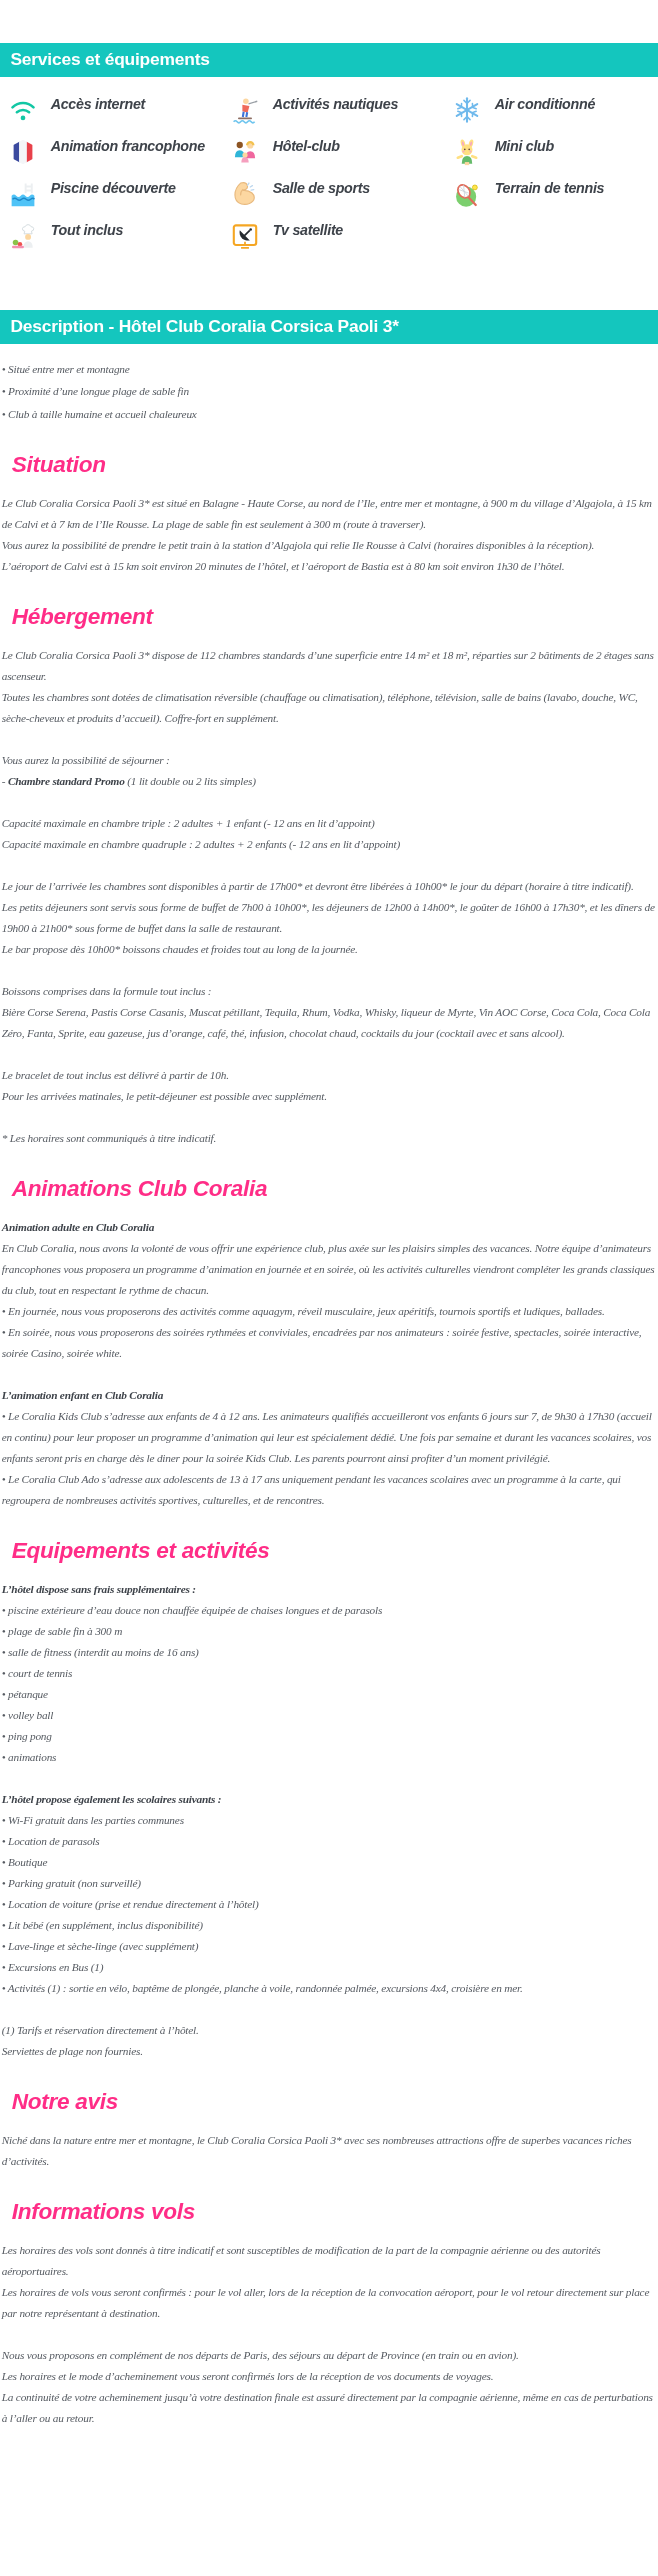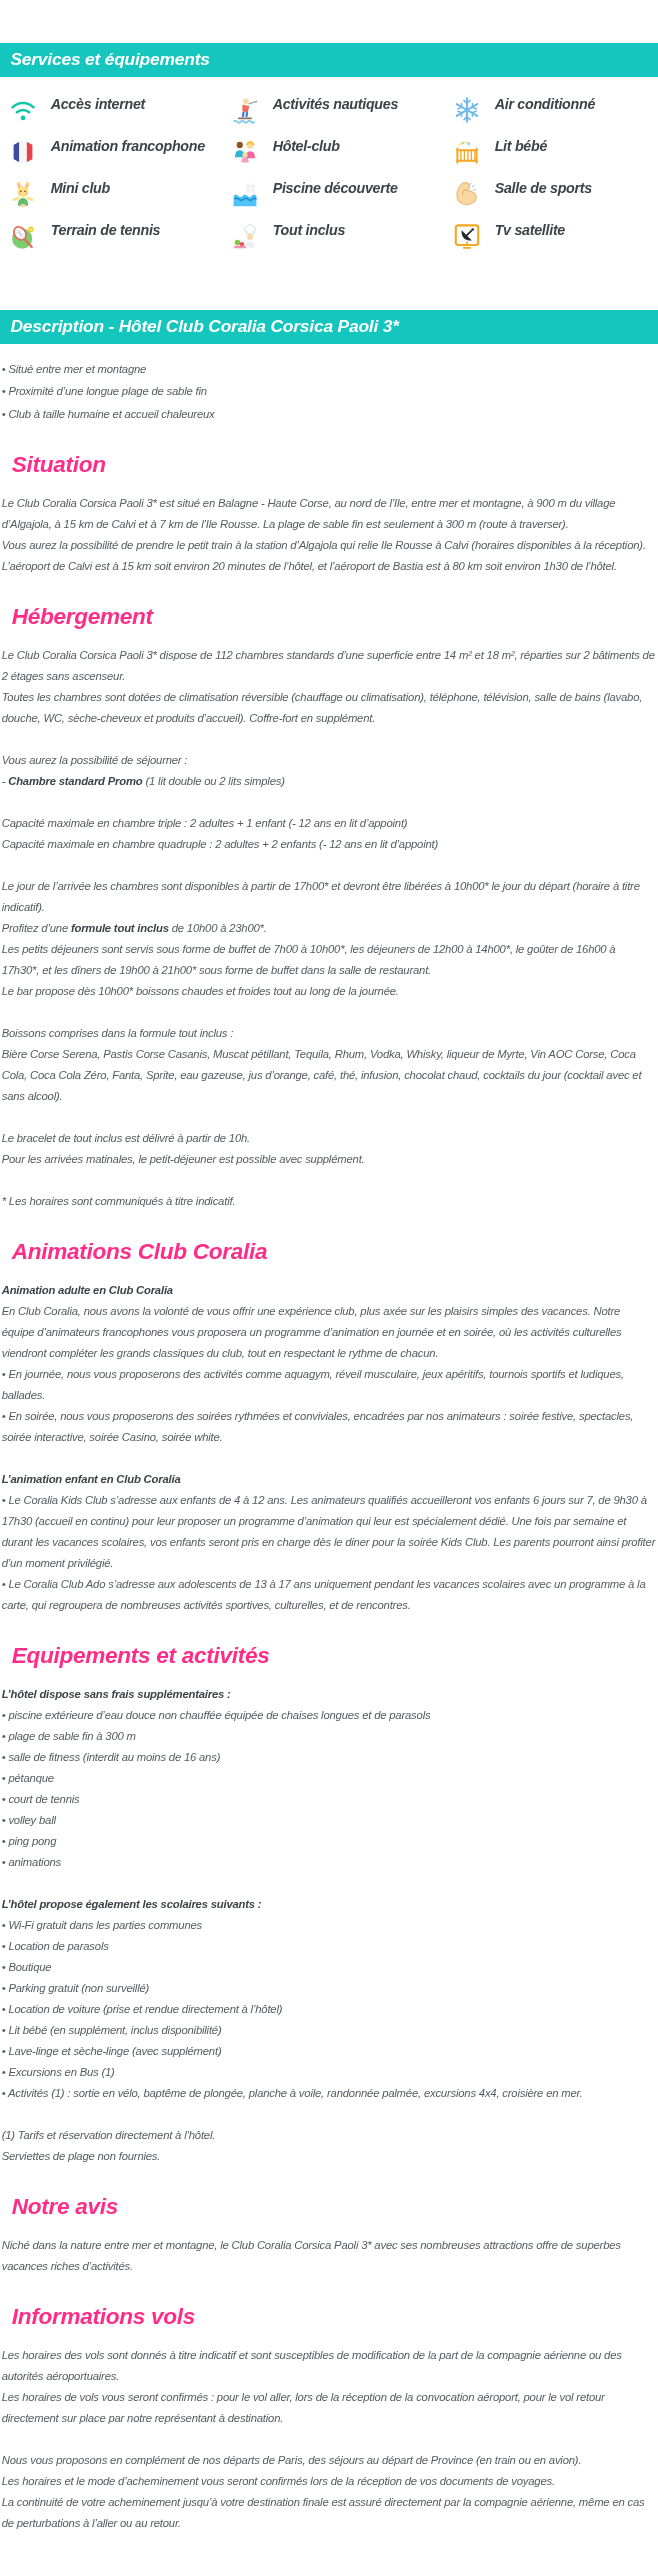--- a/index.html
+++ b/index.html
@@ -6,21 +6,20 @@
   body{
     width:659px;
     background:#ffffff;
     font-family:"Liberation Sans",sans-serif;
     color:#565b62;
   }
   .page{padding-top:43px;}
   .section-bar{
     background:#14c6be;
     color:#ffffff;
-    font-style:italic;
     font-weight:bold;
     font-size:17.4px;
     padding:6px 10.4px 7px 10.4px;
     letter-spacing:-0.2px;
   }
   
   .services-grid{
     display:grid;
     grid-template-columns:222px 222px auto;
     padding:19px 0 8.7px 8.7px;
@@ -44,21 +43,21 @@
   
   .bar-description{margin-top:37px;}
   .content{
     padding:14px 3.5px 26px 1.7px;
     font-style:italic;
     font-size:11.3px;
     line-height:21px;
     letter-spacing:-0.2px;
     color:#565b62;
   }
-  .content p{margin:0;}
+  .content p{margin:0;font-family:Liberation Serif, serif;}
   .content .gap{height:21px;}
   .content strong{color:#3e434a;font-weight:bold;}
   .section-heading{
     color:#ff2d87;
     font-style:italic;
     font-weight:bold;
     font-size:22.6px;
     line-height:28px;
     letter-spacing:-0.3px;
     margin:26px 0 14px 10px;
@@ -143,35 +142,20 @@
             <circle cx="10" cy="8" r="3.6" fill="#8d5524"></circle>
             <path d="M4.5 22q0-8 5.5-8t5.5 8z" fill="#2fb5d8"></path>
             <circle cx="22" cy="8.5" r="3.6" fill="#fcd7a1"></circle>
             <path d="M18.4 8.2a3.6 3.6 0 0 1 7.2 0" stroke="#f2c14e" stroke-width="2.6" fill="none"></path>
             <path d="M16.5 23q0-8 5.5-8t5.5 8z" fill="#f0679e"></path>
             <circle cx="16" cy="19.5" r="3" fill="#fcd7a1"></circle>
             <path d="M11.8 28q0-6 4.2-6t4.2 6z" fill="#f59fbe"></path>
           </svg>
         </span>
         <span class="svc-label">Hôtel-club</span>
-      </div>
-      <div class="svc">
-        <span class="svc-icon">
-          <svg viewBox="0 0 32 32" fill="none">
-            <path d="M6 9q6-6 12-3" stroke="#ffd983" stroke-width="1.6"></path>
-            <circle cx="18" cy="6.5" r="1.6" fill="#8ecae6"></circle>
-            <circle cx="11" cy="5.8" r="1.6" fill="#b5e48c"></circle>
-            <g stroke="#f5a623" stroke-width="2.2">
-              <path d="M5 11 V29 M27 11 V29"></path>
-              <path d="M4 14 H28 M4 26 H28"></path>
-            </g>
-            <path d="M9 14 V26 M13 14 V26 M17 14 V26 M21 14 V26 M25 14 V26" stroke="#f5a623" stroke-width="1.5"></path>
-          </svg>
-        </span>
-        <span class="svc-label">Lit bébé</span>
       </div>
       <div class="svc">
         <span class="svc-icon">
           <svg viewBox="0 0 32 32">
             <ellipse cx="11.5" cy="6.5" rx="2.4" ry="5" fill="#ffe082" transform="rotate(-16 11.5 6.5)"></ellipse>
             <ellipse cx="20.5" cy="6.5" rx="2.4" ry="5" fill="#ffe082" transform="rotate(16 20.5 6.5)"></ellipse>
             <ellipse cx="11.5" cy="6.8" rx="1.1" ry="3" fill="#f8a8c0" transform="rotate(-16 11.5 6.8)"></ellipse>
             <ellipse cx="20.5" cy="6.8" rx="1.1" ry="3" fill="#f8a8c0" transform="rotate(16 20.5 6.8)"></ellipse>
             <circle cx="16" cy="13.5" r="6.3" fill="#ffe082"></circle>
             <circle cx="13.5" cy="13" r="0.9" fill="#5d4037"></circle>
@@ -272,21 +256,20 @@
         <div class="gap"></div>
         <p><span>Vous aurez la possibilité de séjourner :</span></p>
         <p><span>- </span><strong>Chambre standard Promo</strong><span> (1 lit double ou 2 lits simples)</span></p>
         <div class="gap"></div>
         <p><span>Capacité maximale en chambre triple : 2 adultes + 1 enfant (- 12 ans en lit d’appoint)</span></p>
         <p><span>Capacité maximale en chambre quadruple : 2 adultes + 2 enfants (- 12 ans en lit d’appoint)</span></p>
         <div class="gap"></div>
         <p><span>Le jour de l’arrivée les chambres sont disponibles à partir de 17h00* et devront être libérées à 10h00* le jour du départ (horaire à titre indicatif).</span></p>
       </div>
       <div>
-        <p><span>Profitez d’une </span><strong>formule tout inclus</strong><span> de 10h00 à 23h00*.</span></p>
         <p><span>Les petits déjeuners sont servis sous forme de buffet de 7h00 à 10h00*, les déjeuners de 12h00 à 14h00*, le goûter de 16h00 à 17h30*, et les dîners de 19h00 à 21h00* sous forme de buffet dans la salle de restaurant.</span></p>
         <p><span>Le bar propose dès 10h00* boissons chaudes et froides tout au long de la journée.</span></p>
         <div class="gap"></div>
         <p><span>Boissons comprises dans la formule tout inclus :</span></p>
         <p><span>Bière Corse Serena, Pastis Corse Casanis, Muscat pétillant, Tequila, Rhum, Vodka, Whisky, liqueur de Myrte, Vin AOC Corse, Coca Cola, Coca Cola Zéro, Fanta, Sprite, eau gazeuse, jus d’orange, café, thé, infusion, chocolat chaud, cocktails du jour (cocktail avec et sans alcool).</span></p>
         <div class="gap"></div>
         <p><span>Le bracelet de tout inclus est délivré à partir de 10h.</span></p>
         <p><span>Pour les arrivées matinales, le petit-déjeuner est possible avec supplément.</span></p>
         <div class="gap"></div>
         <p><span>* Les horaires sont communiqués à titre indicatif.</span></p>
@@ -301,22 +284,22 @@
         <p><strong>L’animation enfant en Club Coralia</strong></p>
         <p><span>• Le Coralia Kids Club s’adresse aux enfants de 4 à 12 ans. Les animateurs qualifiés accueilleront vos enfants 6 jours sur 7, de 9h30 à 17h30 (accueil en continu) pour leur proposer un programme d’animation qui leur est spécialement dédié. Une fois par semaine et durant les vacances scolaires, vos enfants seront pris en charge dès le diner pour la soirée Kids Club. Les parents pourront ainsi profiter d’un moment privilégié.</span></p>
         <p><span>• Le Coralia Club Ado s’adresse aux adolescents de 13 à 17 ans uniquement pendant les vacances scolaires avec un programme à la carte, qui regroupera de nombreuses activités sportives, culturelles, et de rencontres.</span></p>
       </div>
       <div>
         <h2 class="section-heading">Equipements et activités</h2>
         <p><strong>L’hôtel dispose sans frais supplémentaires :</strong></p>
         <p><span>• piscine extérieure d’eau douce non chauffée équipée de chaises longues et de parasols</span></p>
         <p><span>• plage de sable fin à 300 m</span></p>
         <p><span>• salle de fitness (interdit au moins de 16 ans)</span></p>
+        <p><span>• court de tennis</span></p>
         <p><span>• pétanque</span></p>
-        <p><span>• court de tennis</span></p>
         <p><span>• volley ball</span></p>
         <p><span>• ping pong</span></p>
         <p><span>• animations</span></p>
         <div class="gap"></div>
         <p><strong>L’hôtel propose également les scolaires suivants :</strong></p>
         <p><span>• Wi-Fi gratuit dans les parties communes</span></p>
         <p><span>• Location de parasols</span></p>
         <p><span>• Boutique</span></p>
         <p><span>• Parking gratuit (non surveillé)</span></p>
         <p><span>• Location de voiture (prise et rendue directement à l’hôtel)</span></p>

